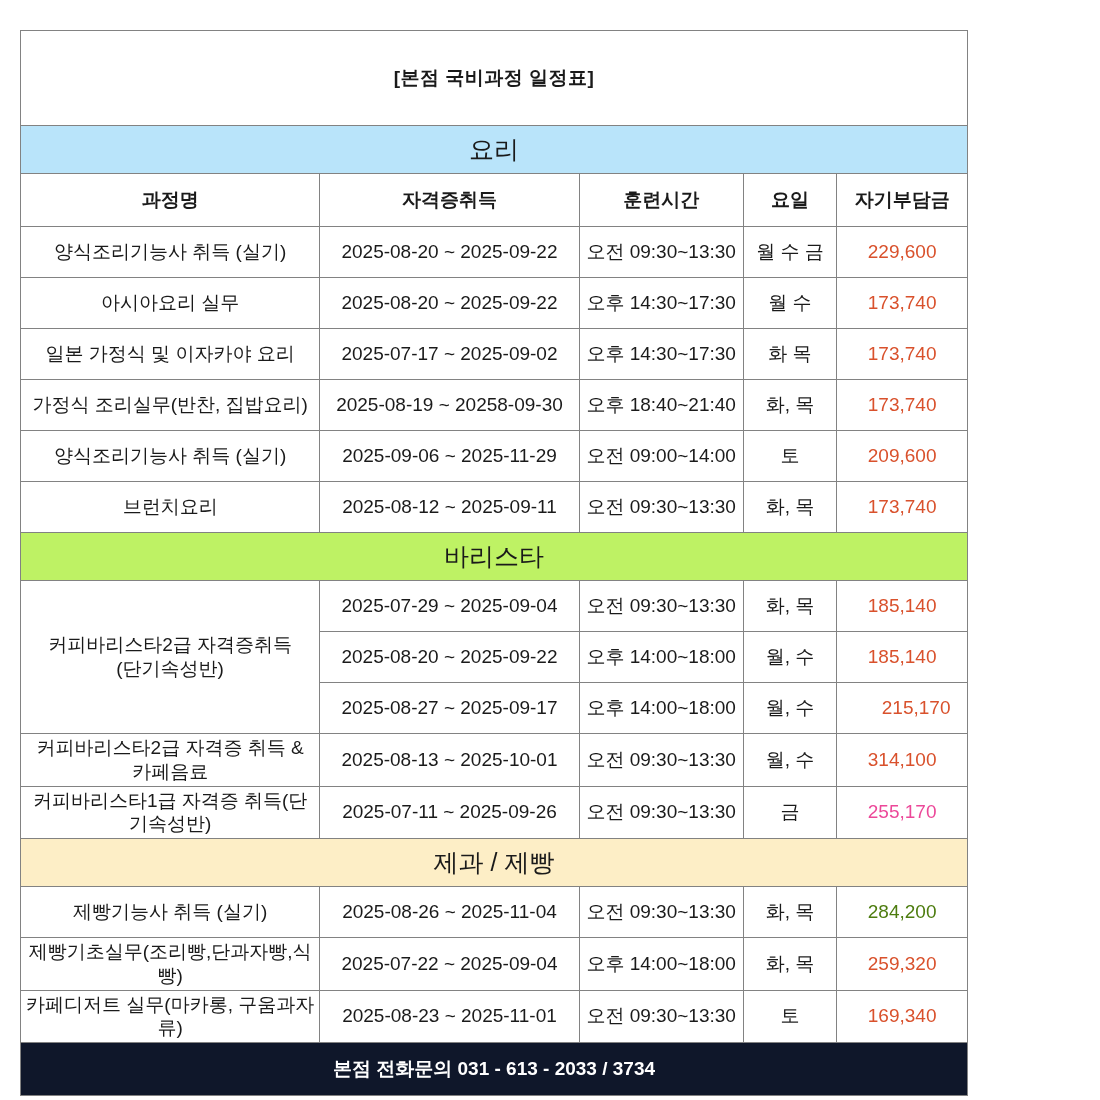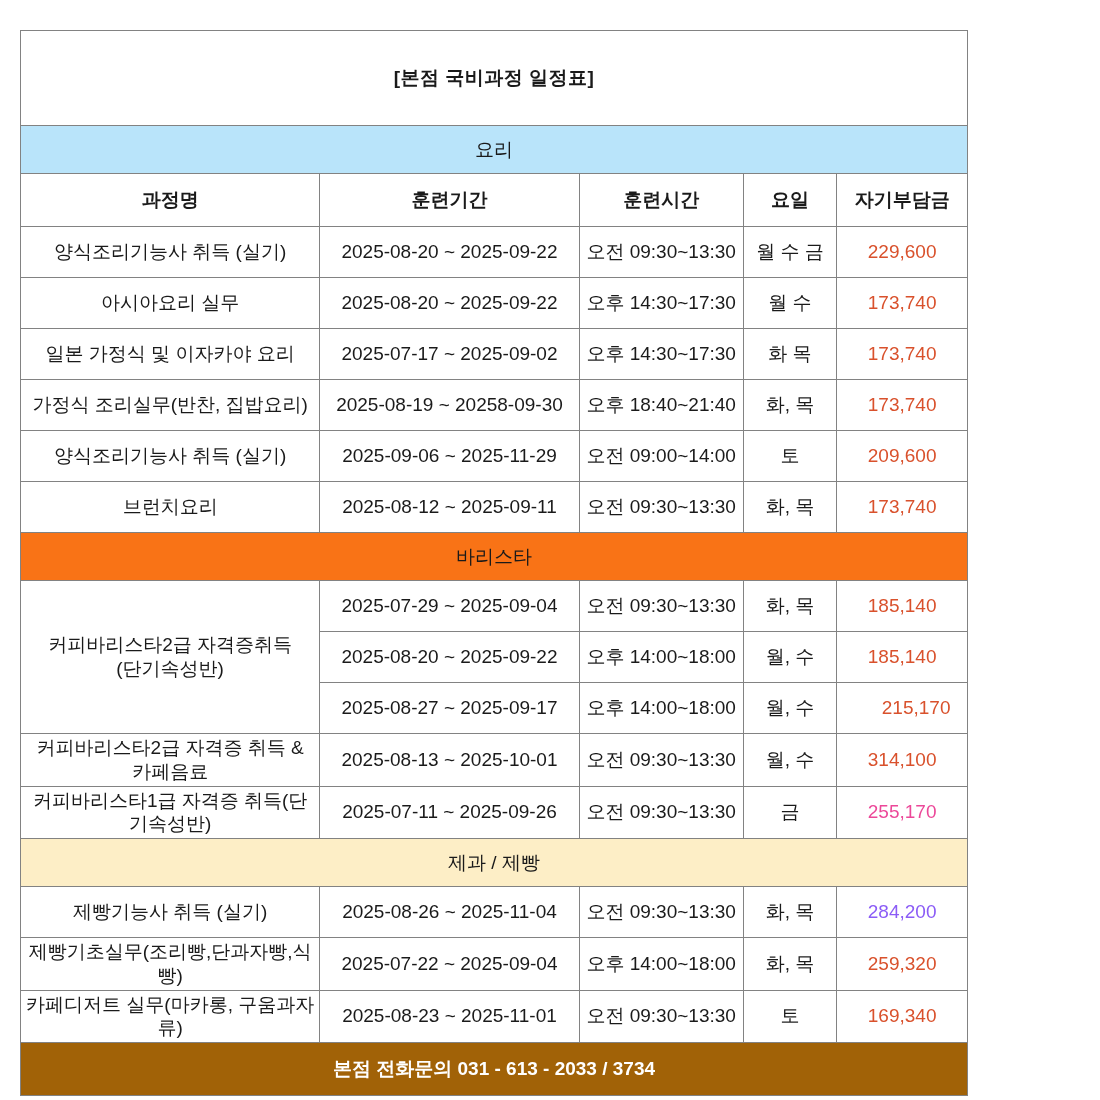--- a/index.html
+++ b/index.html
@@ -38,21 +38,21 @@
   }
   td.title-cell {
     height: 90px;
     font-size: 40px;
     font-weight: 800;
     letter-spacing: 0.5px;
     border: 1px solid #828282;
   }
   tr.section-row td {
     height: 43px;
-    font-size: 19px;
+    font-size: 25px;
     font-weight: 500;
   }
   tr.header-row td {
     height: 48px;
     font-weight: 700;
   }
   tr.data-row td {
     height: 46px;
   }
   td.fee-cell {
@@ -84,21 +84,21 @@
           <td class="title-cell" colspan="5">[본점 국비과정 일정표]</td>
         </tr>
 
       </tbody>
       <tbody id="rows-target">
           <tr class="section-row">
             <td colspan="5" style="background: rgb(185, 228, 250);">요리</td>
           </tr>
           <tr class="header-row">
             <td>과정명</td>
-            <td>훈련기간</td>
+            <td>자격증취득</td>
             <td>훈련시간</td>
             <td>요일</td>
             <td>자기부담금</td>
           </tr>
           <tr class="data-row">
             <td>양식조리기능사 취득 (실기)</td>
             <td>2025-08-20 ~ 2025-09-22</td>
             <td>오전 09:30~13:30</td>
             <td>월 수 금</td>
             <td class="fee-cell" style="color: rgb(217, 81, 44);">229,600</td>
@@ -132,21 +132,21 @@
             <td class="fee-cell" style="color: rgb(217, 81, 44);">209,600</td>
           </tr>
           <tr class="data-row">
             <td>브런치요리</td>
             <td>2025-08-12 ~ 2025-09-11</td>
             <td>오전 09:30~13:30</td>
             <td>화, 목</td>
             <td class="fee-cell" style="color: rgb(217, 81, 44);">173,740</td>
           </tr>
           <tr class="section-row">
-            <td colspan="5" style="background: #f97316;">바리스타</td>
+            <td colspan="5" style="background: #bef264;">바리스타</td>
           </tr>
           <tr class="data-row">
             <td rowspan="3">커피바리스타2급 자격증취득
 (단기속성반)</td>
             <td>2025-07-29 ~ 2025-09-04</td>
             <td>오전 09:30~13:30</td>
             <td>화, 목</td>
             <td class="fee-cell" style="color: rgb(217, 81, 44);">185,140</td>
           </tr>
           <tr class="data-row">
@@ -176,37 +176,37 @@
             <td class="fee-cell" style="color: #ec4899;">255,170</td>
           </tr>
           <tr class="section-row">
             <td colspan="5" style="background: rgb(253, 238, 198); margin-top: 36px;">제과 / 제빵</td>
           </tr>
           <tr class="data-row">
             <td>제빵기능사 취득 (실기)</td>
             <td>2025-08-26 ~ 2025-11-04</td>
             <td>오전 09:30~13:30</td>
             <td>화, 목</td>
-            <td class="fee-cell" style="color: #8b5cf6; border-radius: 21px;">284,200</td>
+            <td class="fee-cell" style="color: #4d7c0f; border-radius: 21px;">284,200</td>
           </tr>
           <tr class="data-row">
             <td>제빵기초실무(조리빵,단과자빵,식빵)</td>
             <td>2025-07-22 ~ 2025-09-04</td>
             <td>오후 14:00~18:00</td>
             <td>화, 목</td>
             <td class="fee-cell" style="color: rgb(217, 81, 44);">259,320</td>
           </tr>
           <tr class="data-row">
             <td>카페디저트 실무(마카롱, 구움과자류)</td>
             <td>2025-08-23 ~ 2025-11-01</td>
             <td>오전 09:30~13:30</td>
             <td>토</td>
             <td class="fee-cell" style="color: rgb(217, 81, 44);">169,340</td>
           </tr>
         </tbody>
       <tbody>
         <tr>
-          <td class="footer-cell" colspan="5" style="background: #a16207;">본점 전화문의 031 - 613 - 2033 / 3734</td>
+          <td class="footer-cell" colspan="5" style="background: #0f172a;">본점 전화문의 031 - 613 - 2033 / 3734</td>
         </tr>
       </tbody>
     </table>
   </div>
 </div>
 
 </body></html>

